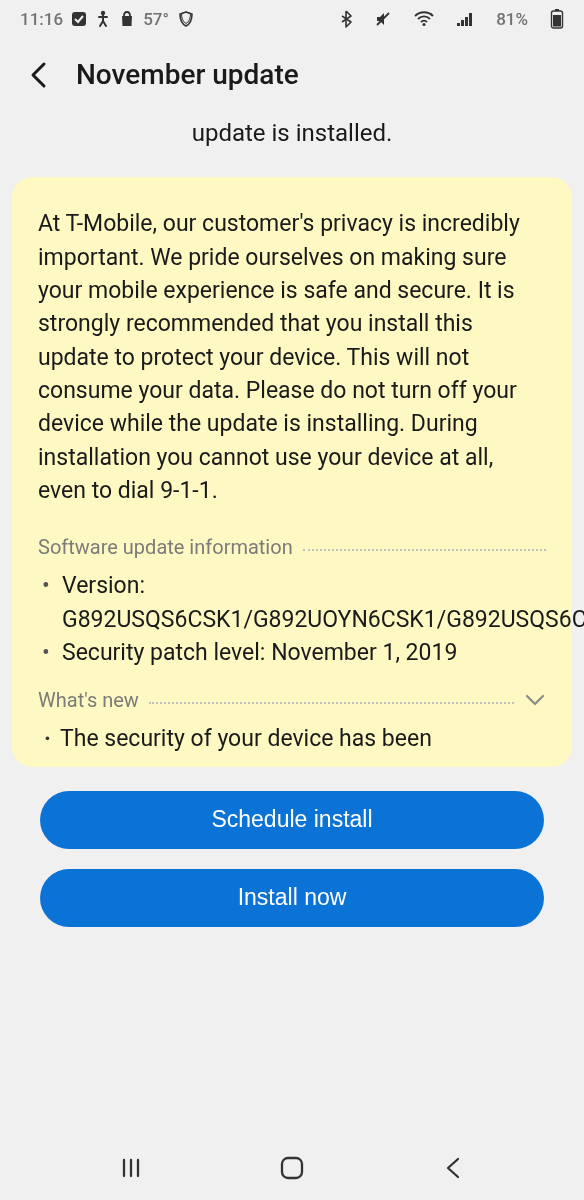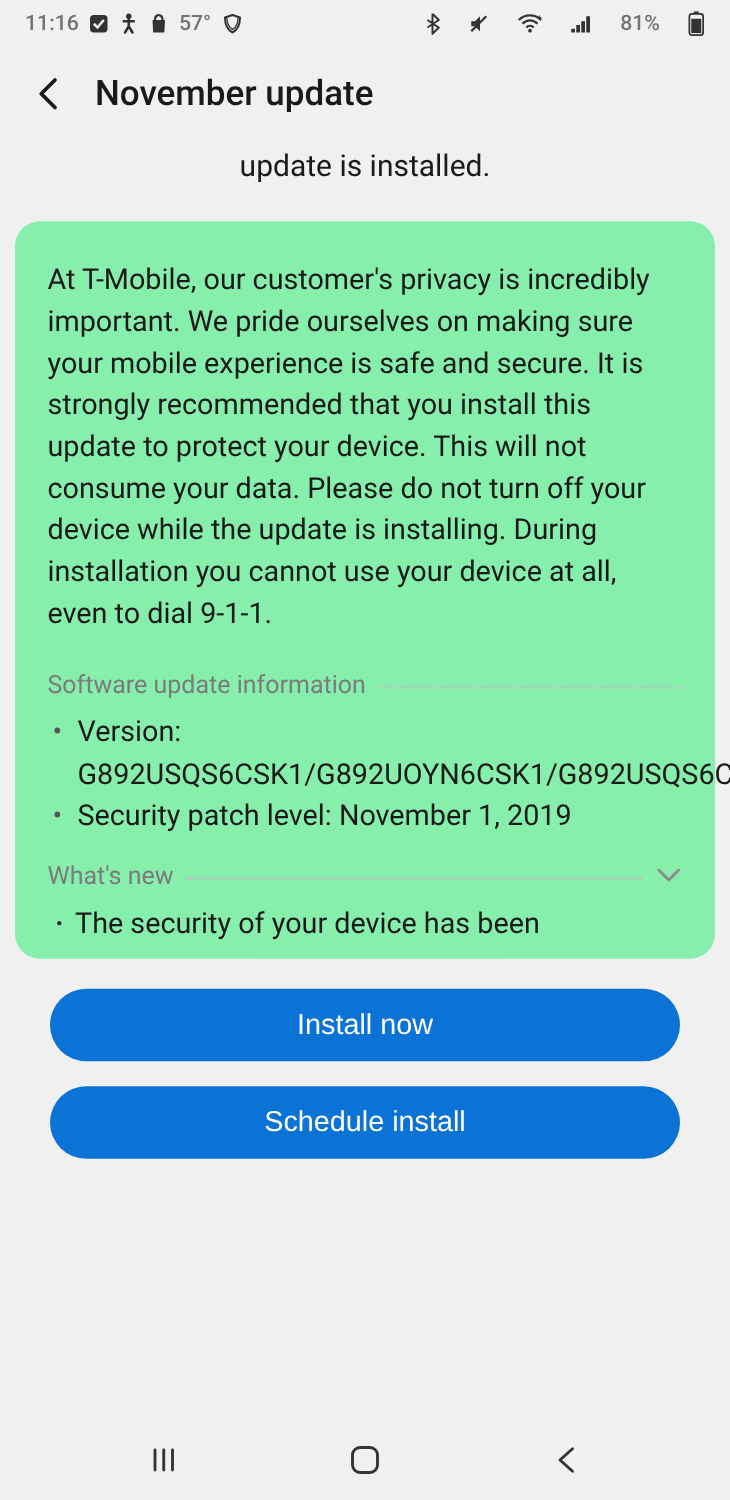--- a/index.html
+++ b/index.html
@@ -31,21 +31,21 @@
 .back-btn { width: 30px; height: 30px; display: flex; align-items: center; justify-content: center; cursor: pointer; }
 .title { font-size: 28px; font-weight: 500; color: #1a1a1a; }
 .top-peek {
   text-align: center;
   font-size: 24px;
   line-height: 1.35;
   color: #1a1a1a;
   padding: 8px 0 28px;
 }
 .card {
-  background: #86efac;
+  background: #fef9c3;
   border-radius: 20px;
   margin: 0 12px;
   padding: 30px 26px 12px;
 }
 .privacy {
   font-size: 23px;
   line-height: 1.45;
   color: #1a1a1a;
   margin-bottom: 28px;
 }
@@ -230,22 +230,22 @@
     <span class="chevron">
       <svg width="22" height="14" viewBox="0 0 22 14">
           <path d="M3 3 L11 11 L19 3" stroke="#8a8a8a" stroke-width="2.2" fill="none" stroke-linecap="round" stroke-linejoin="round"></path>
         </svg>
     </span>
   </div>
   <div class="dot-item">The security of your device has been</div>
 </div>
 
 <div class="buttons">
+  <button class="pill">Schedule install</button>
   <button class="pill">Install now</button>
-  <button class="pill">Schedule install</button>
 </div>
 
 <div class="navbar">
   <div class="nav-btn">
     <svg width="22" height="22" viewBox="0 0 22 22">
         <line x1="4" y1="3" x2="4" y2="19" stroke="#333" stroke-width="2.3" stroke-linecap="round"></line>
         <line x1="11" y1="3" x2="11" y2="19" stroke="#333" stroke-width="2.3" stroke-linecap="round"></line>
         <line x1="18" y1="3" x2="18" y2="19" stroke="#333" stroke-width="2.3" stroke-linecap="round"></line>
       </svg>
   </div>

